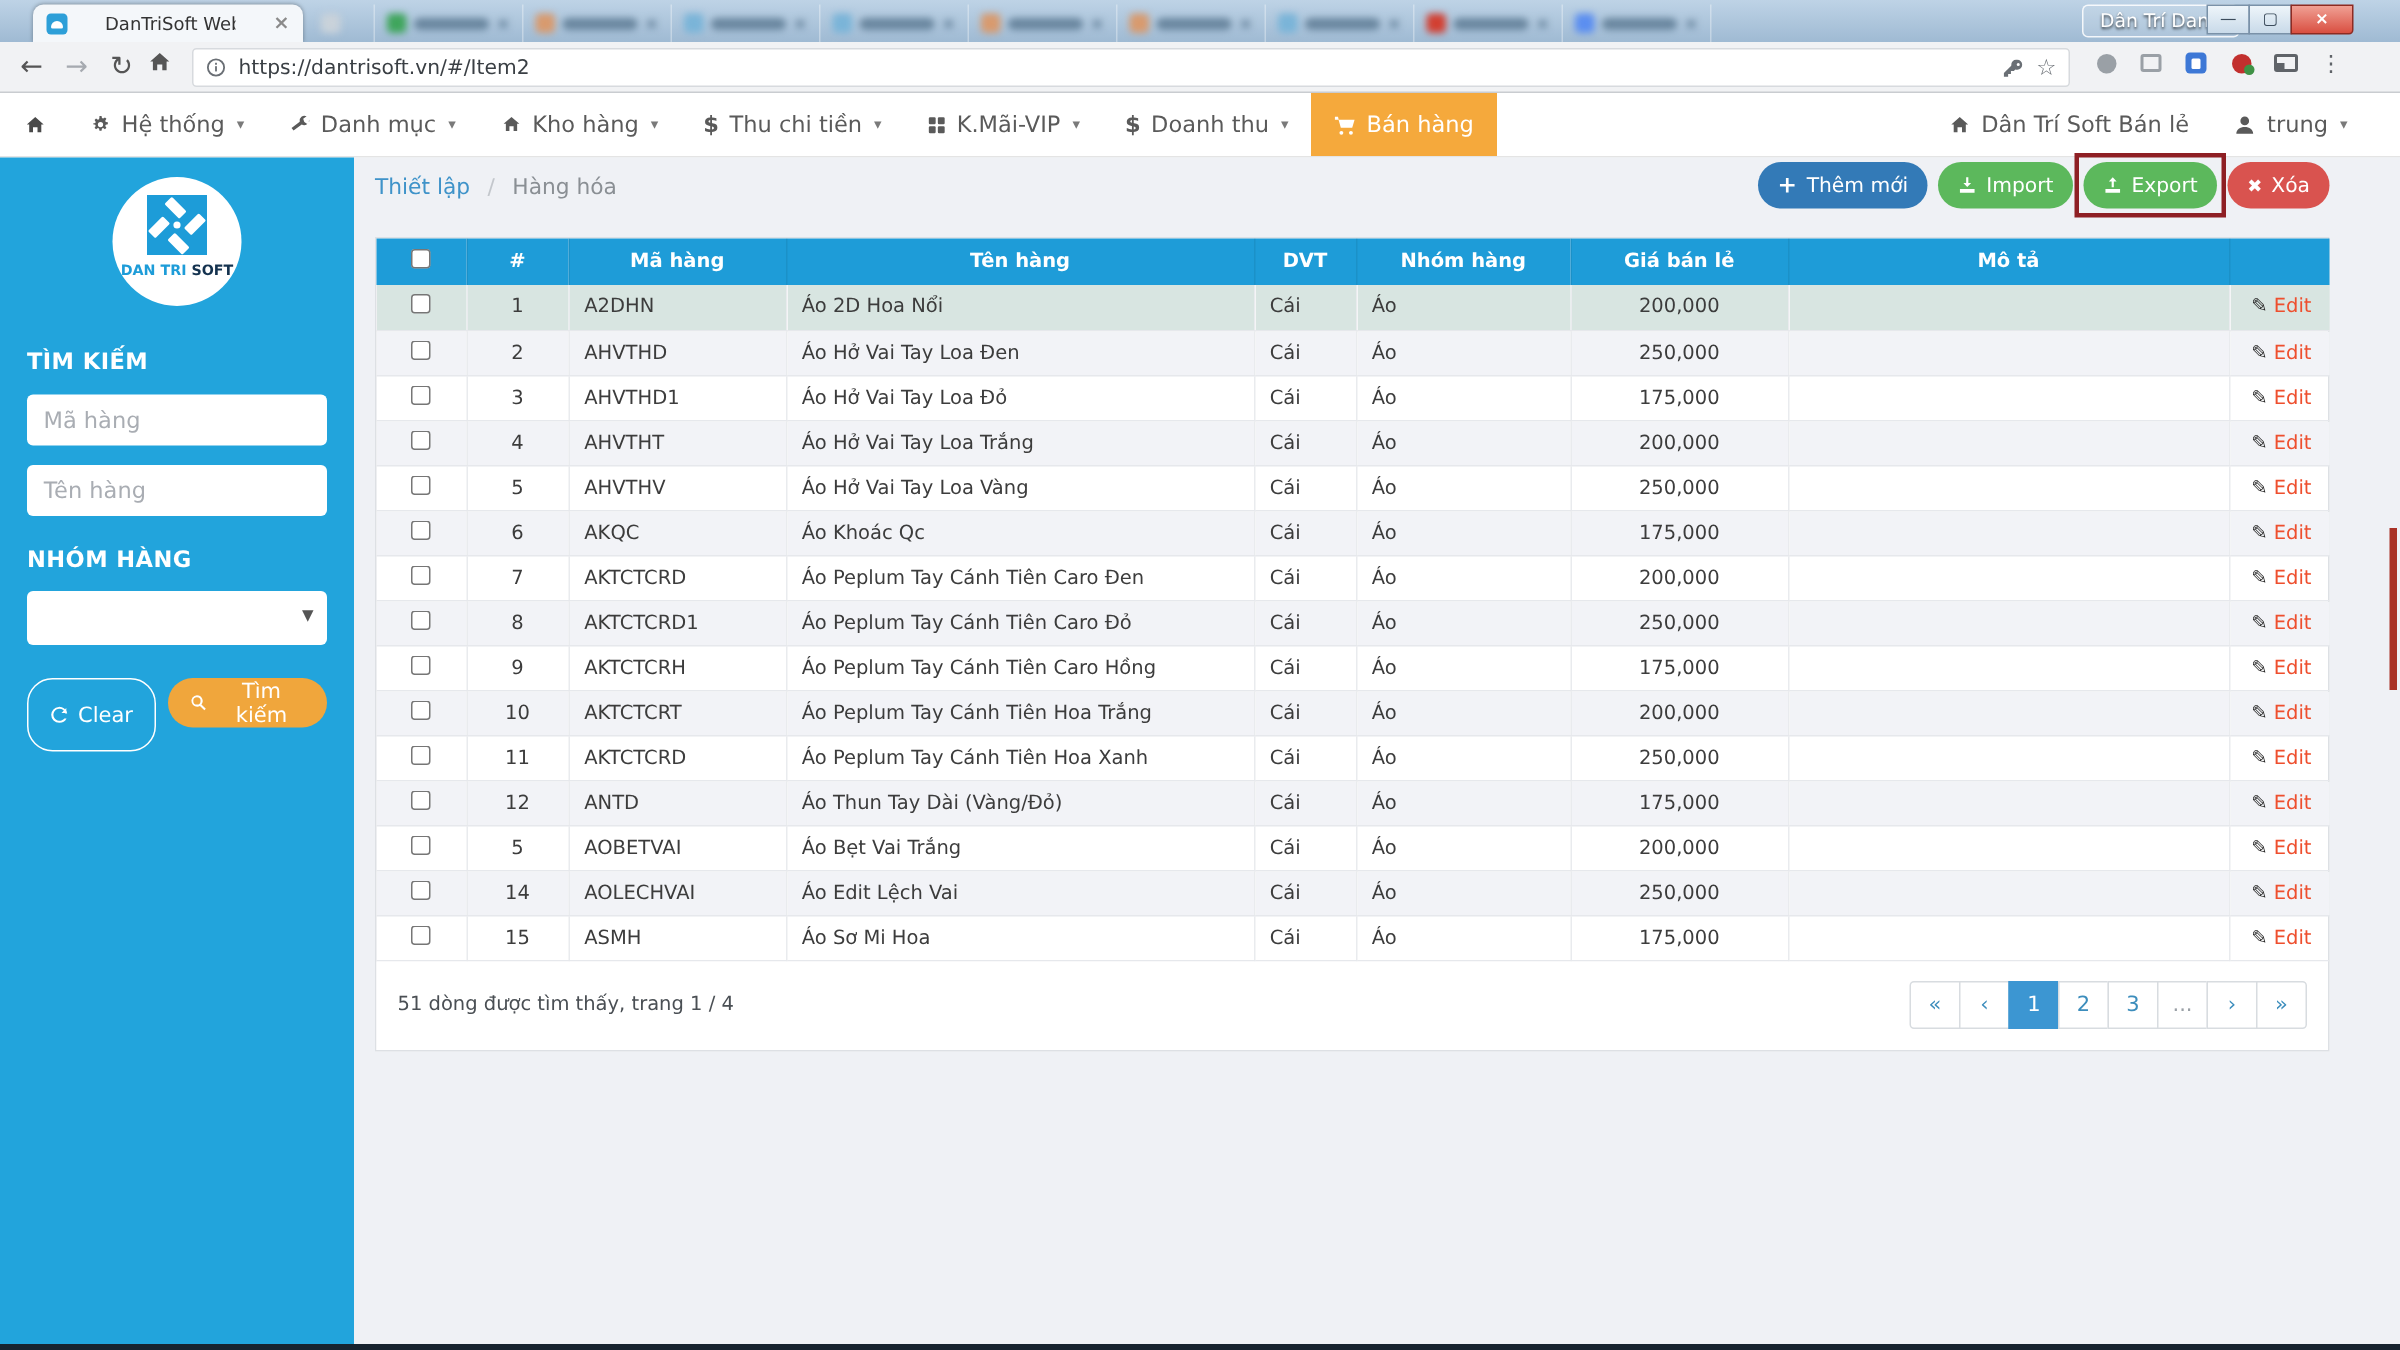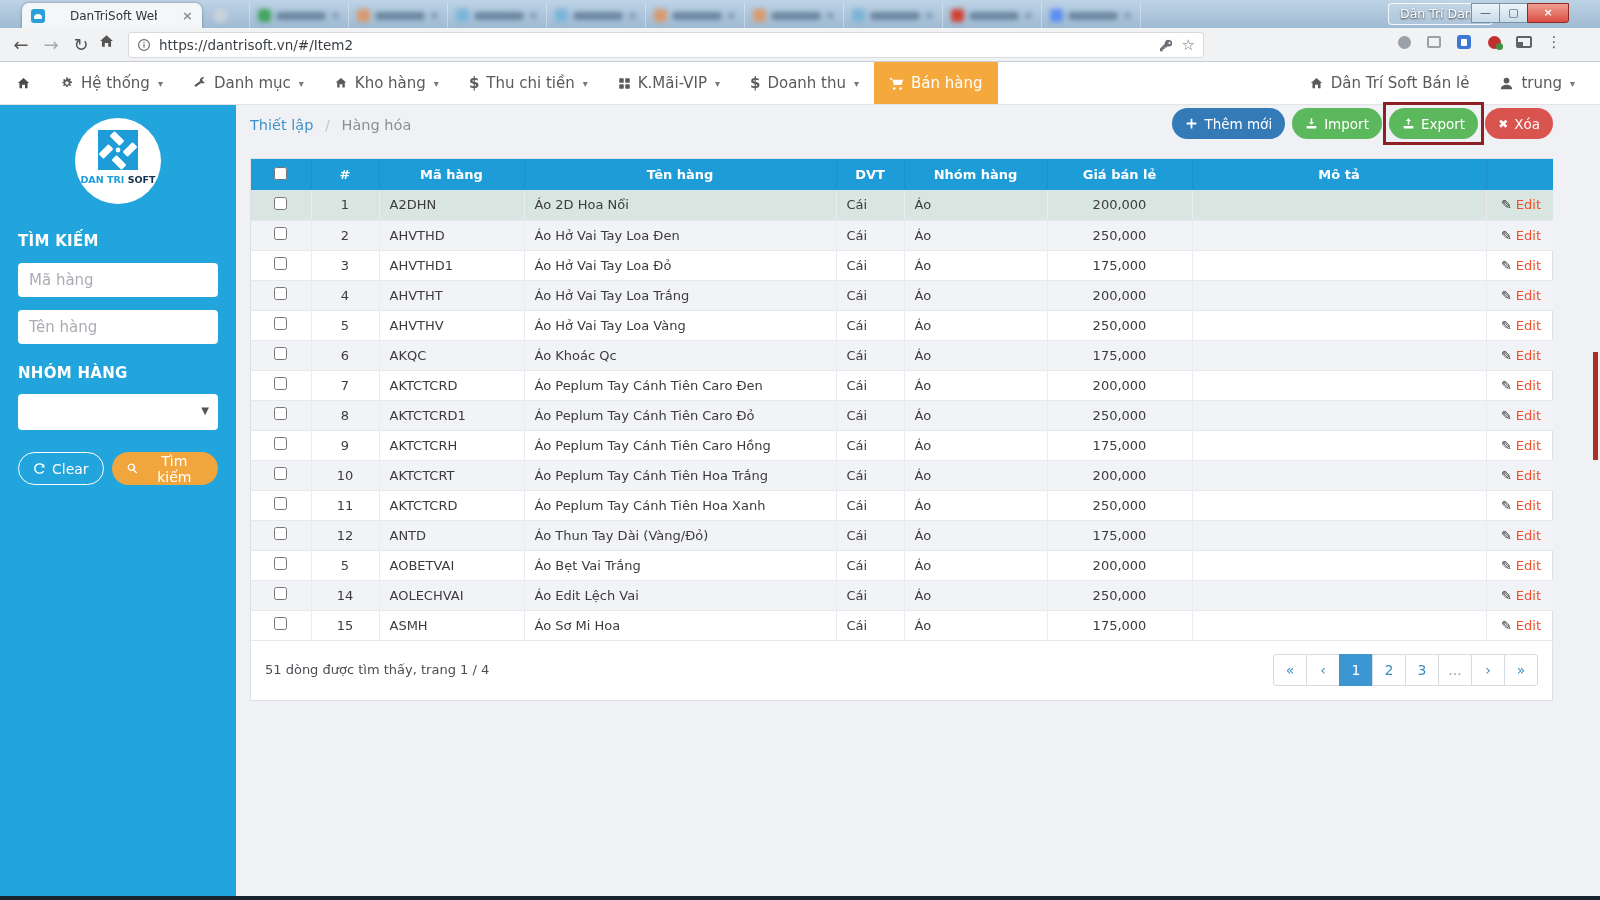--- a/index.html
+++ b/index.html
@@ -21,21 +21,21 @@
 .bbar{flex:1;height:8px;border-radius:4px;background:#53718b;opacity:.75}
 .bx{color:#53718b;font-size:11px;font-weight:bold}
 .win-label{position:absolute;left:1388px;top:3px;height:22px;padding:0 11px;border:1px solid rgba(255,255,255,.85);border-radius:4px;color:#fff;font-size:12.5px;line-height:20px;text-shadow:0 1px 2px rgba(0,0,0,.75);background:rgba(255,255,255,.12)}
 .win-btns{position:absolute;left:1472px;top:3px;display:flex}
 .win-btn{width:29px;height:20px;border:1px solid #7a91a8;background:linear-gradient(#eef5fa,#c9dae9);color:#3c4c5c;font-size:11px;text-align:center;line-height:18px;margin-left:-1px}
 .win-btn.close{background:linear-gradient(#f0a094,#d94f41);border-color:#8d2b22;color:#fff;font-weight:bold;width:42px;border-radius:0 0 3px 0}
 
 .urlbar{position:absolute;left:0;top:28px;width:1600px;height:34px;background:#f1f2f4;border-bottom:1px solid #c9ccd0}
 .nav-ctrl{position:absolute;top:33px;font-size:18px;line-height:24px;color:#555;width:26px;text-align:center;cursor:pointer}
 .nav-ctrl.dim{color:#a6aab0}
-.omnibox{position:absolute;left:128px;top:32px;width:1076px;height:26px;background:#fff;border:1px solid #d7dade;border-radius:3px;display:flex;align-items:center;padding:0 8px;gap:8px}
+.omnibox{position:absolute;left:128px;top:32px;width:1252px;height:26px;background:#fff;border:1px solid #d7dade;border-radius:3px;display:flex;align-items:center;padding:0 8px;gap:8px}
 .omni-info{color:#6a6f75;flex:none;display:flex}
 .omni-url{border:none;outline:none;flex:1;font-size:13.5px;color:#3a3f44;font-family:inherit;background:transparent}
 .omni-ico{color:#6a6f75;flex:none;display:flex;font-size:15px;cursor:pointer}
 .ext-row{position:absolute;left:1395px;top:33px;display:flex;gap:12px;align-items:center}
 .ext{width:18px;height:18px;display:flex;align-items:center;justify-content:center;cursor:pointer}
 .ext-balloon{width:13px;height:13px;border-radius:50%;background:#9aa0a6;position:relative}
 .ext-balloon::after{content:"";position:absolute;bottom:-3px;left:3px;border:3px solid transparent;border-top-color:#9aa0a6}
 .ext-card{width:14px;height:12px;border:2px solid #9aa0a6;border-radius:2px}
 .ext-blue{width:14px;height:14px;border-radius:3px;background:#3d78d6;position:relative}
 .ext-blue::after{content:"";position:absolute;inset:4px 4px 3px 4px;background:#fff;border-radius:1px}
@@ -47,34 +47,34 @@
 
 
 .navbar{position:absolute;left:0;top:62px;width:1600px;height:43px;background:#fff;border-bottom:1px solid #e4e4e4;display:flex;align-items:stretch}
 .nav-items{display:flex;align-items:stretch}
 .nav-item{display:flex;align-items:center;gap:7px;padding:0 15px;font-size:15px;color:#5a5a5a;cursor:pointer;white-space:nowrap}
 .nav-item .nico{display:flex;color:#5a5a5a}
 .nav-item .caret{font-size:10px;color:#7a7a7a;margin-left:1px}
 .nav-item.active{background:#f5a93c;color:#fff}
 .nav-item.active .nico{color:#fff}
 .nav-home{display:flex;align-items:center;padding:0 14px 0 16px;color:#4a4a4a;cursor:pointer}
-.nav-right{margin-left:auto;display:flex;align-items:stretch;padding-right:10px}
+.nav-right{margin-left:auto;display:flex;align-items:stretch;padding-right:20px}
 
 
 .sidebar{position:absolute;left:0;top:105px;width:236px;height:791px;background:#22a4dc;padding:0 18px}
 .logo-wrap{display:flex;justify-content:center;margin-top:12px}
 .side-title{margin-top:27px;color:#fff;font-weight:bold;font-size:15px;letter-spacing:.3px}
 .side-input{display:block;width:100%;height:34px;margin-top:13px;border:none;border-radius:4px;padding:0 11px;font-size:15px;color:#333;outline:none;font-family:inherit}
 .side-input::placeholder{color:#a9adb3}
 .group-title{margin-top:20px}
 .select-wrap{position:relative;margin-top:12px}
 .side-select{appearance:none;-webkit-appearance:none;width:100%;height:36px;border:none;border-radius:4px;background:#fff;padding:0 24px 0 10px;font-size:14px;color:#333;outline:none;font-family:inherit}
 .select-caret{position:absolute;right:9px;top:11px;font-size:10px;color:#555;pointer-events:none}
 .side-btns{display:flex;justify-content:flex-end;gap:8px;margin-top:22px}
-.btn-clear{height:33px;border:1px solid #fff;border-radius:17px;background:transparent;color:#fff;font-size:14px;padding:0 14px;display:flex;align-items:center;gap:6px;cursor:pointer;font-family:inherit}
+.btn-clear{height:49px;border:1px solid #fff;border-radius:17px;background:transparent;color:#fff;font-size:14px;padding:0 14px;display:flex;align-items:center;gap:6px;cursor:pointer;font-family:inherit}
 .btn-search{height:33px;border:none;border-radius:17px;background:#f0a63c;color:#fff;font-size:14px;padding:0 14px;display:flex;align-items:center;gap:6px;cursor:pointer;font-family:inherit}
 
 
 .content{position:absolute;left:236px;top:105px;width:1364px;height:791px;background:#EFF1F5}
 .breadcrumb{position:absolute;left:14px;top:12px;font-size:14.5px}
 .bc-link{color:#3f93c9;cursor:pointer}
 .bc-sep{color:#c3c7cc;margin:0 7px}
 .bc-current{color:#8a8f94}
 .toolbar{position:absolute;top:3px;right:47px;display:flex;gap:7px;align-items:center}
 .tbtn{height:31px;border:none;border-radius:16px;color:#fff;font-size:13.5px;padding:0 13px;display:flex;align-items:center;gap:6px;cursor:pointer;font-family:inherit}

